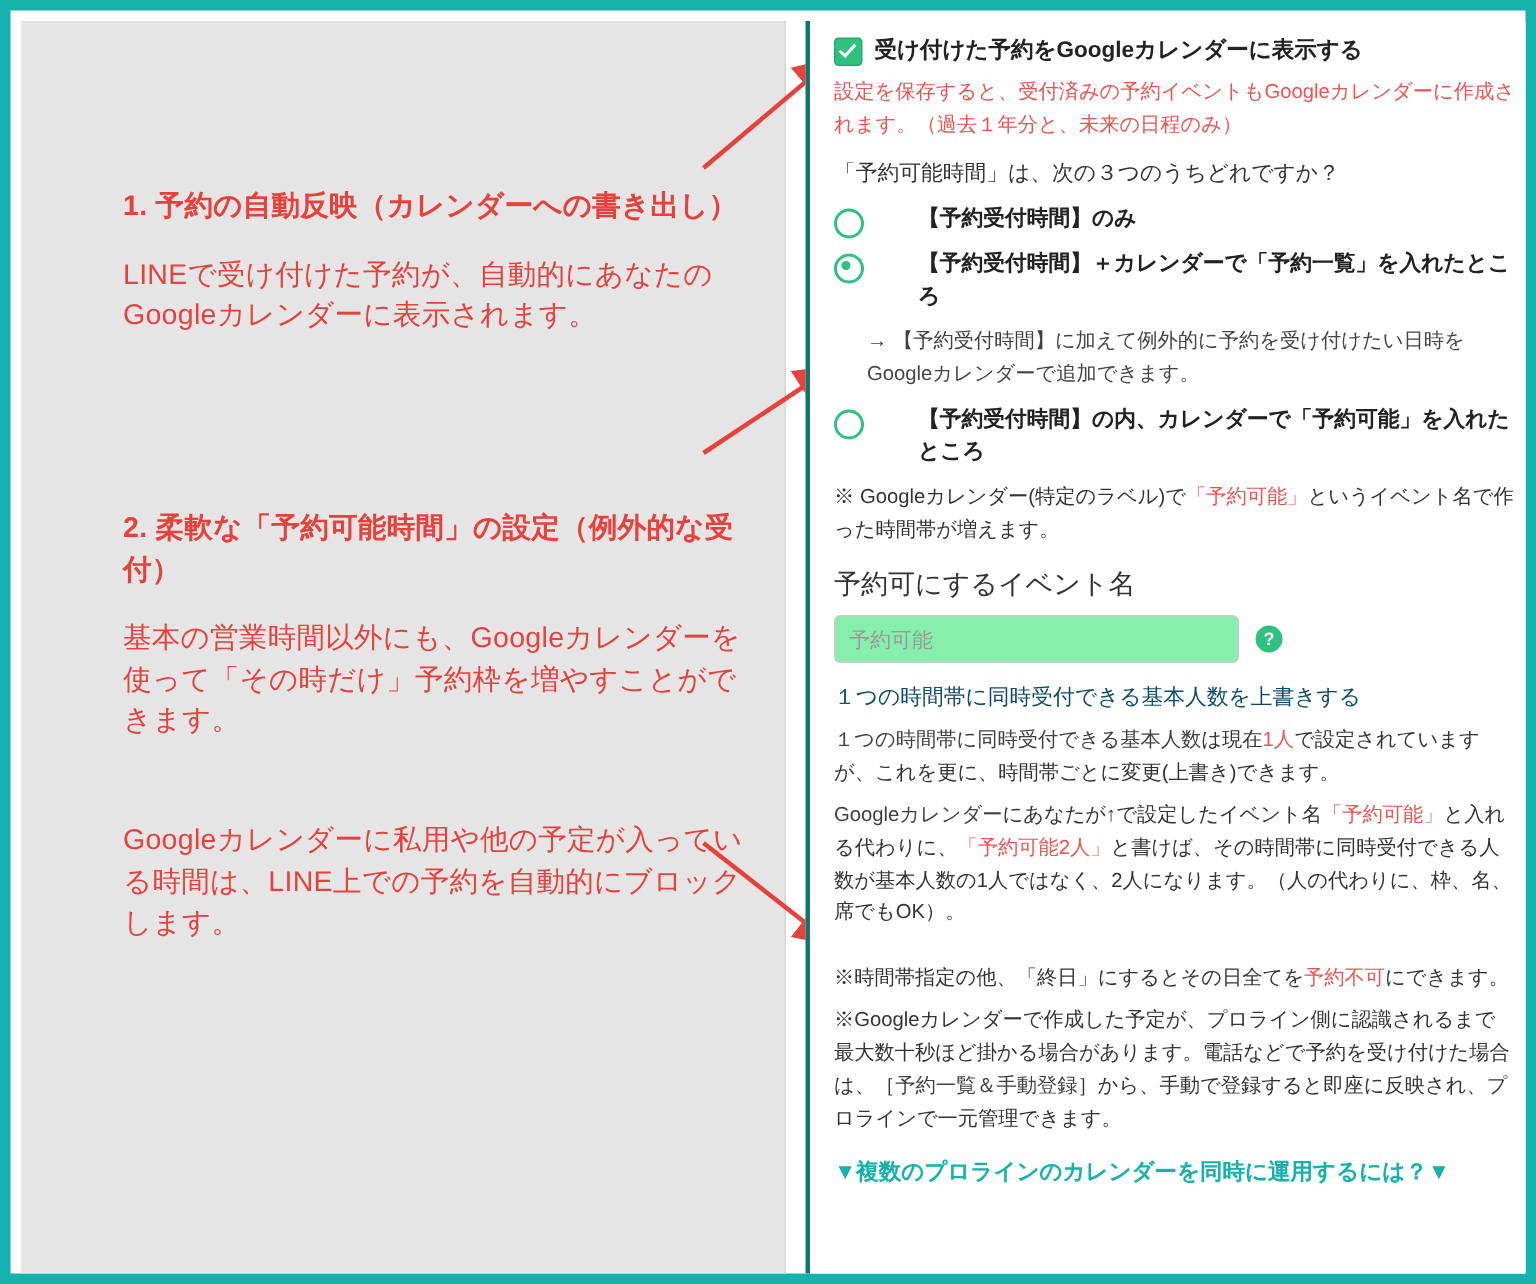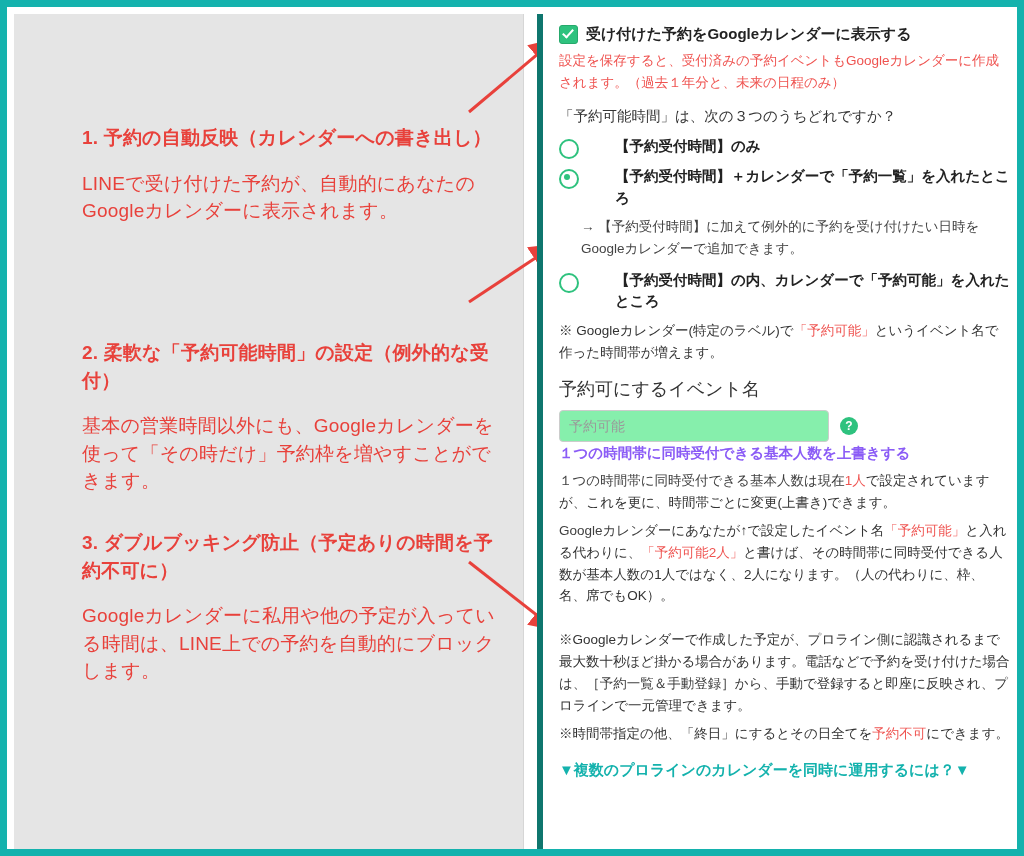--- a/index.html
+++ b/index.html
@@ -63,21 +63,21 @@
 
   
   #right-col {
     position: absolute;
     left: 530px;
     top: 7px;
     width: 487px;
     height: 842px;
     box-sizing: border-box;
     background: #ffffff;
-    border-left: 6px solid #0f766e;
+    border-left: 3px solid #0f766e;
     padding: 8px 14px 0 16px;
     font-size: 14.5px;
     color: #333333;
     line-height: 1.55;
     overflow: hidden;
   }
   .row {
     display: flex;
     align-items: flex-start;
   }
@@ -194,24 +194,24 @@
     text-align: center;
     margin-left: 11px;
   }
   .para {
     font-size: 13.5px;
     line-height: 1.62;
     margin: 6px 0;
     color: #333;
   }
   .head-bold {
-    font-weight: bold;
+    font-weight: normal;
     font-size: 14.5px;
-    color: #8b5cf6;
-    margin-top: 0;
+    color: #0c4a6e;
+    margin-top: 12px;
   }
   .divider-space { height: 10px; }
   .footer-link {
     color: #14b2ad;
     font-weight: bold;
     font-size: 15px;
     line-height: 1.5;
     margin-top: 14px;
   }
 </style>
@@ -226,21 +226,20 @@
       <div class="head">1. 予約の自動反映（カレンダーへの書き出し）</div>
       <div class="body">LINEで受け付けた予約が、自動的にあなたのGoogleカレンダーに表示されます。</div>
     </div>
 
     <div class="annot" id="annot-2">
       <div class="head">2. 柔軟な「予約可能時間」の設定（例外的な受付）</div>
       <div class="body">基本の営業時間以外にも、Googleカレンダーを使って「その時だけ」予約枠を増やすことができます。</div>
     </div>
 
     <div class="annot" id="annot-3">
-      <div class="head">3. ダブルブッキング防止（予定ありの時間を予約不可に）</div>
       <div class="body">Googleカレンダーに私用や他の予定が入っている時間は、LINE上での予約を自動的にブロックします。</div>
     </div>
   </div>
 
   <svg class="arrow-layer" viewBox="0 0 1024 856">
     <defs>
       <marker id="ah" markerWidth="9" markerHeight="9" refX="7" refY="4.5" orient="auto">
         <path d="M0,0 L9,4.5 L0,9 z" fill="#e8413b"></path>
       </marker>
     </defs>
@@ -298,22 +297,22 @@
     </div>
 
     <div class="para">
       <span class="green">Googleカレンダー</span><span>にあなたが↑で設定したイベント名</span><span class="red">「予約可能」</span><span>と入れる代わりに、</span><span class="red">「予約可能2人」</span><span>と書けば、その時間帯に同時受付できる人数が基本人数の1人ではなく、2人になります。（人の代わりに、枠、名、席でもOK）。</span>
     </div>
 
     <div class="divider-space"></div>
 
 
     <div class="para">
+      <span>※時間帯指定の他、「終日」にするとその日全てを</span><span class="red">予約不可</span><span>にできます。</span>
+    </div>
+
+    <div class="para">
       <span>※Googleカレンダーで作成した予定が、プロライン側に認識されるまで最大数十秒ほど掛かる場合があります。電話などで予約を受け付けた場合は、［</span><span class="green">予約一覧＆手動登録</span><span>］から、手動で登録すると即座に反映され、プロラインで一元管理できます。</span>
-    </div>
-
-    <div class="para">
-      <span>※時間帯指定の他、「終日」にするとその日全てを</span><span class="red">予約不可</span><span>にできます。</span>
     </div>
 
     <div class="footer-link">▼複数のプロラインのカレンダーを同時に運用するには？▼</div>
   </div>
 </div>
 
 </body></html>

